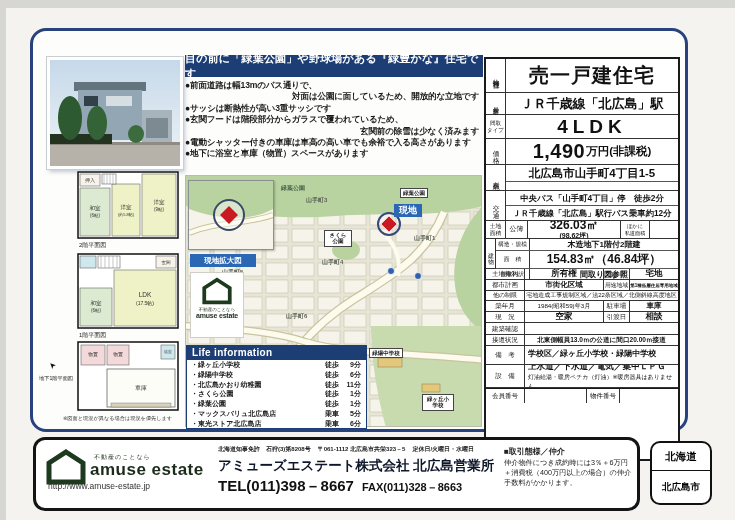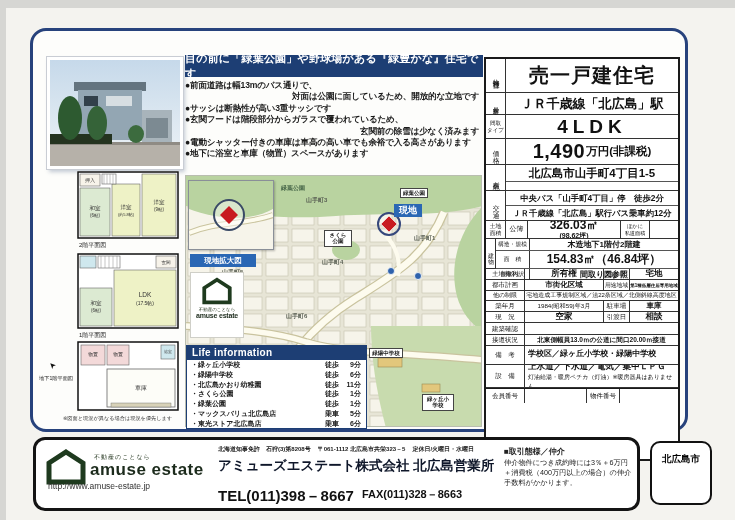--- a/index.html
+++ b/index.html
@@ -57,21 +57,21 @@
 .divline{width:100%;border-top:1px solid #555}
 
 #footer-box{position:absolute;left:33px;top:437px;width:607px;height:74px;background:#fff;border:3px solid #141414;border-radius:12px}
 #f-logo{position:absolute;left:10px;top:7px;width:168px;height:60px}
 #f-logo .tag{position:absolute;left:48px;top:6px;font-size:6px;color:#24361f;letter-spacing:1px}
 #f-logo .nm{position:absolute;left:44px;top:13px;font-size:17px;font-weight:bold;color:#1c2b1c;letter-spacing:.5px}
 #f-logo .url{position:absolute;left:2px;top:34px;font-size:8.5px;color:#333}
 #f-center{position:absolute;left:182px;top:5px;width:282px}
 #f-line1{display:flex;gap:7px;font-size:6px;color:#222;white-space:nowrap;font-weight:bold}
 #f-company{font-size:13.5px;font-weight:bold;color:#0f172a;margin-top:3px;white-space:nowrap}
-#f-telfax{display:flex;gap:8px;margin-top:12px}
+#f-telfax{display:flex;align-items:flex-end;gap:8px;margin-top:2px}
 #f-tel{font-size:15px;font-weight:bold;color:#111;white-space:nowrap}
 #f-fax{font-size:11px;font-weight:bold;color:#111;white-space:nowrap;padding-bottom:1px}
 #f-deal{position:absolute;left:468px;top:6px;width:130px;height:62px;color:#222}
 #f-deal .t{font-size:8px;font-weight:bold}
 #f-deal .b{font-size:7.2px;line-height:1.38;margin-top:1px}
 #badge{position:absolute;left:650px;top:441px;width:62px;height:64px;background:#fff;border:2px solid #111;border-radius:10px;overflow:hidden}
 #badge .c1{height:28px;display:flex;align-items:center;justify-content:center;font-size:10.5px;font-weight:bold;border-bottom:1.5px solid #111}
 #badge .c2{height:32px;display:flex;align-items:center;justify-content:center;font-size:9.5px;font-weight:bold}
 </style>
 </head>
@@ -419,15 +419,16 @@
         <span id="f-fax">FAX(011)328－8663</span>
       </div>
     </div>
     <div id="f-deal">
       <div class="t">■取引態様／仲介</div>
       <div class="b">仲介物件につき成約時には3％＋6万円＋消費税（400万円以上の場合）の仲介手数料がかかります。</div>
     </div>
   </div>
 
   <div id="badge">
+    <div class="c1">北海道</div>
     <div class="c2">北広島市</div>
   </div>
 </div>
 
 </body></html>

